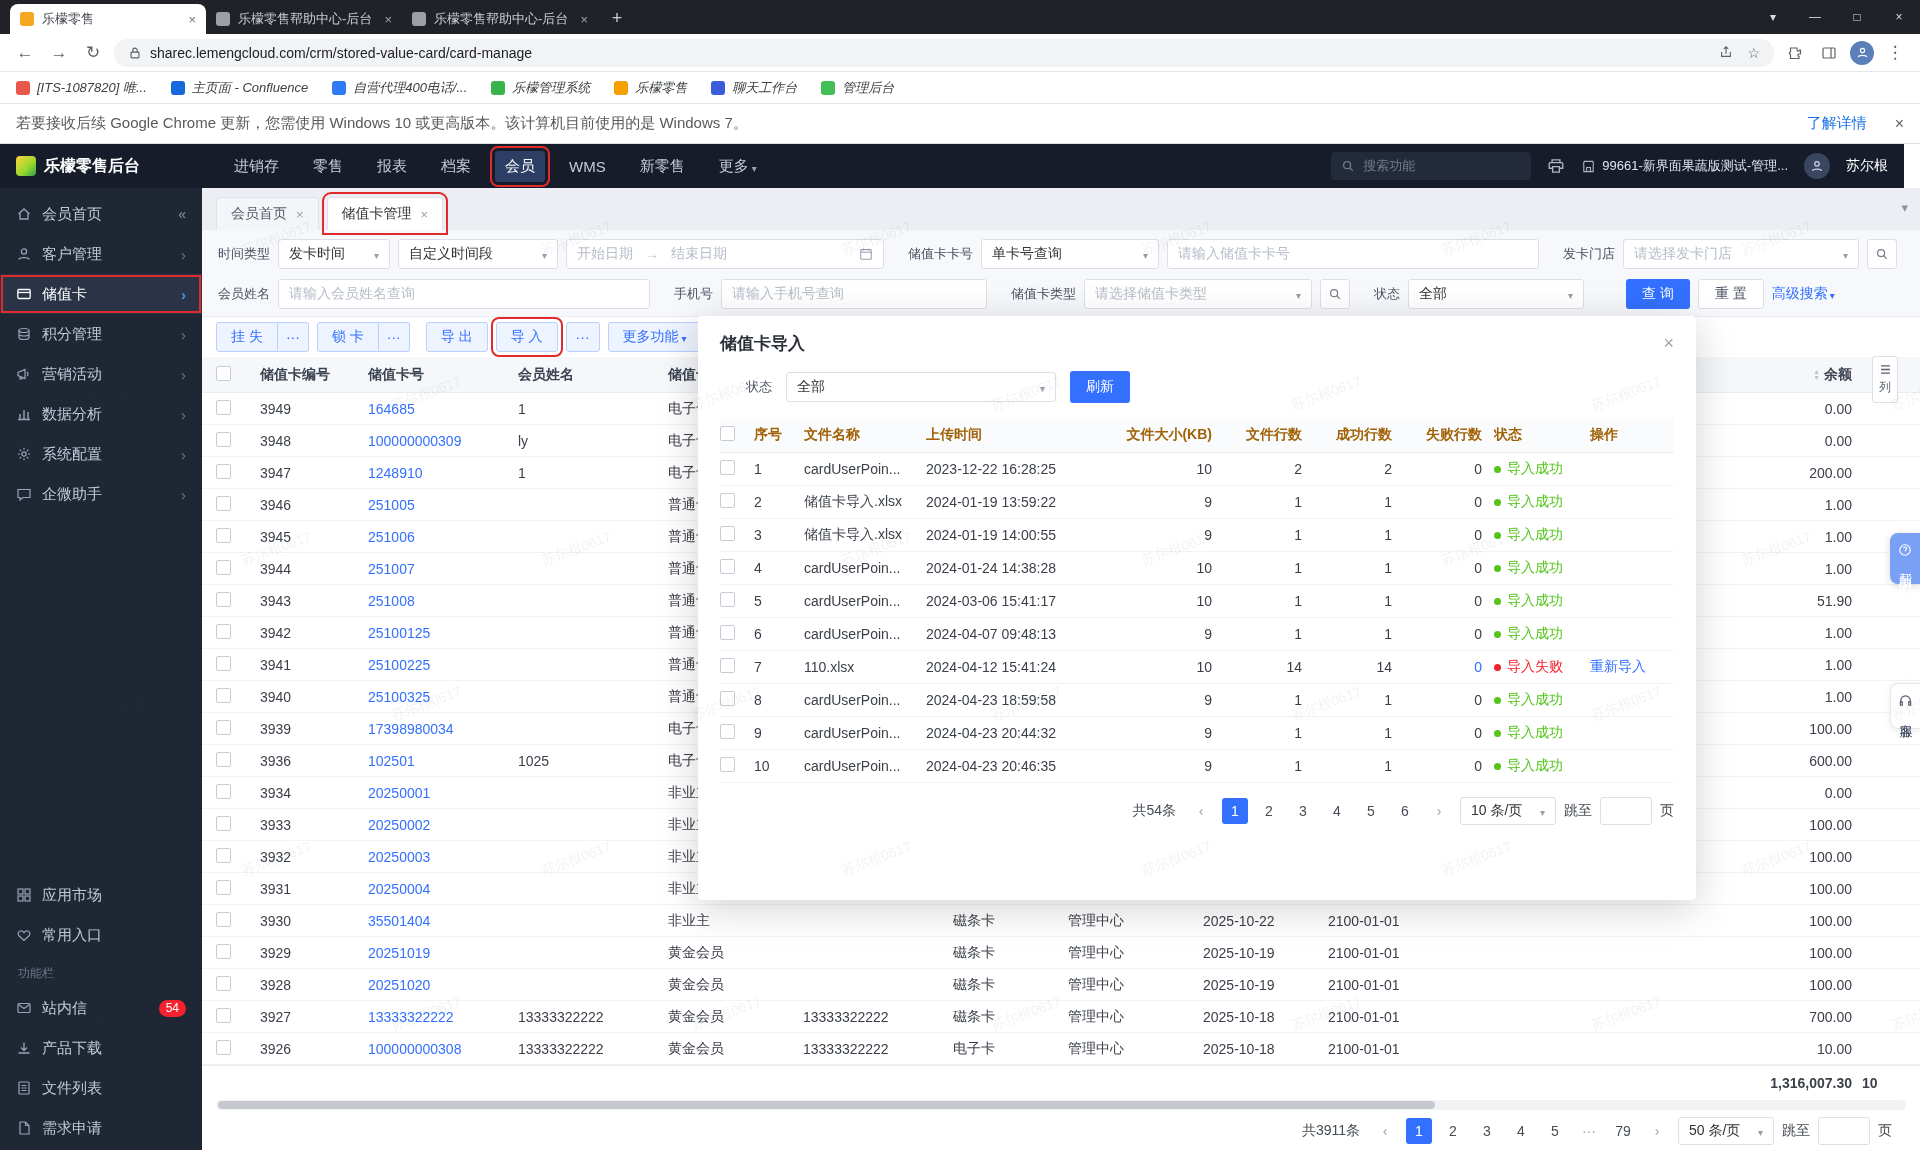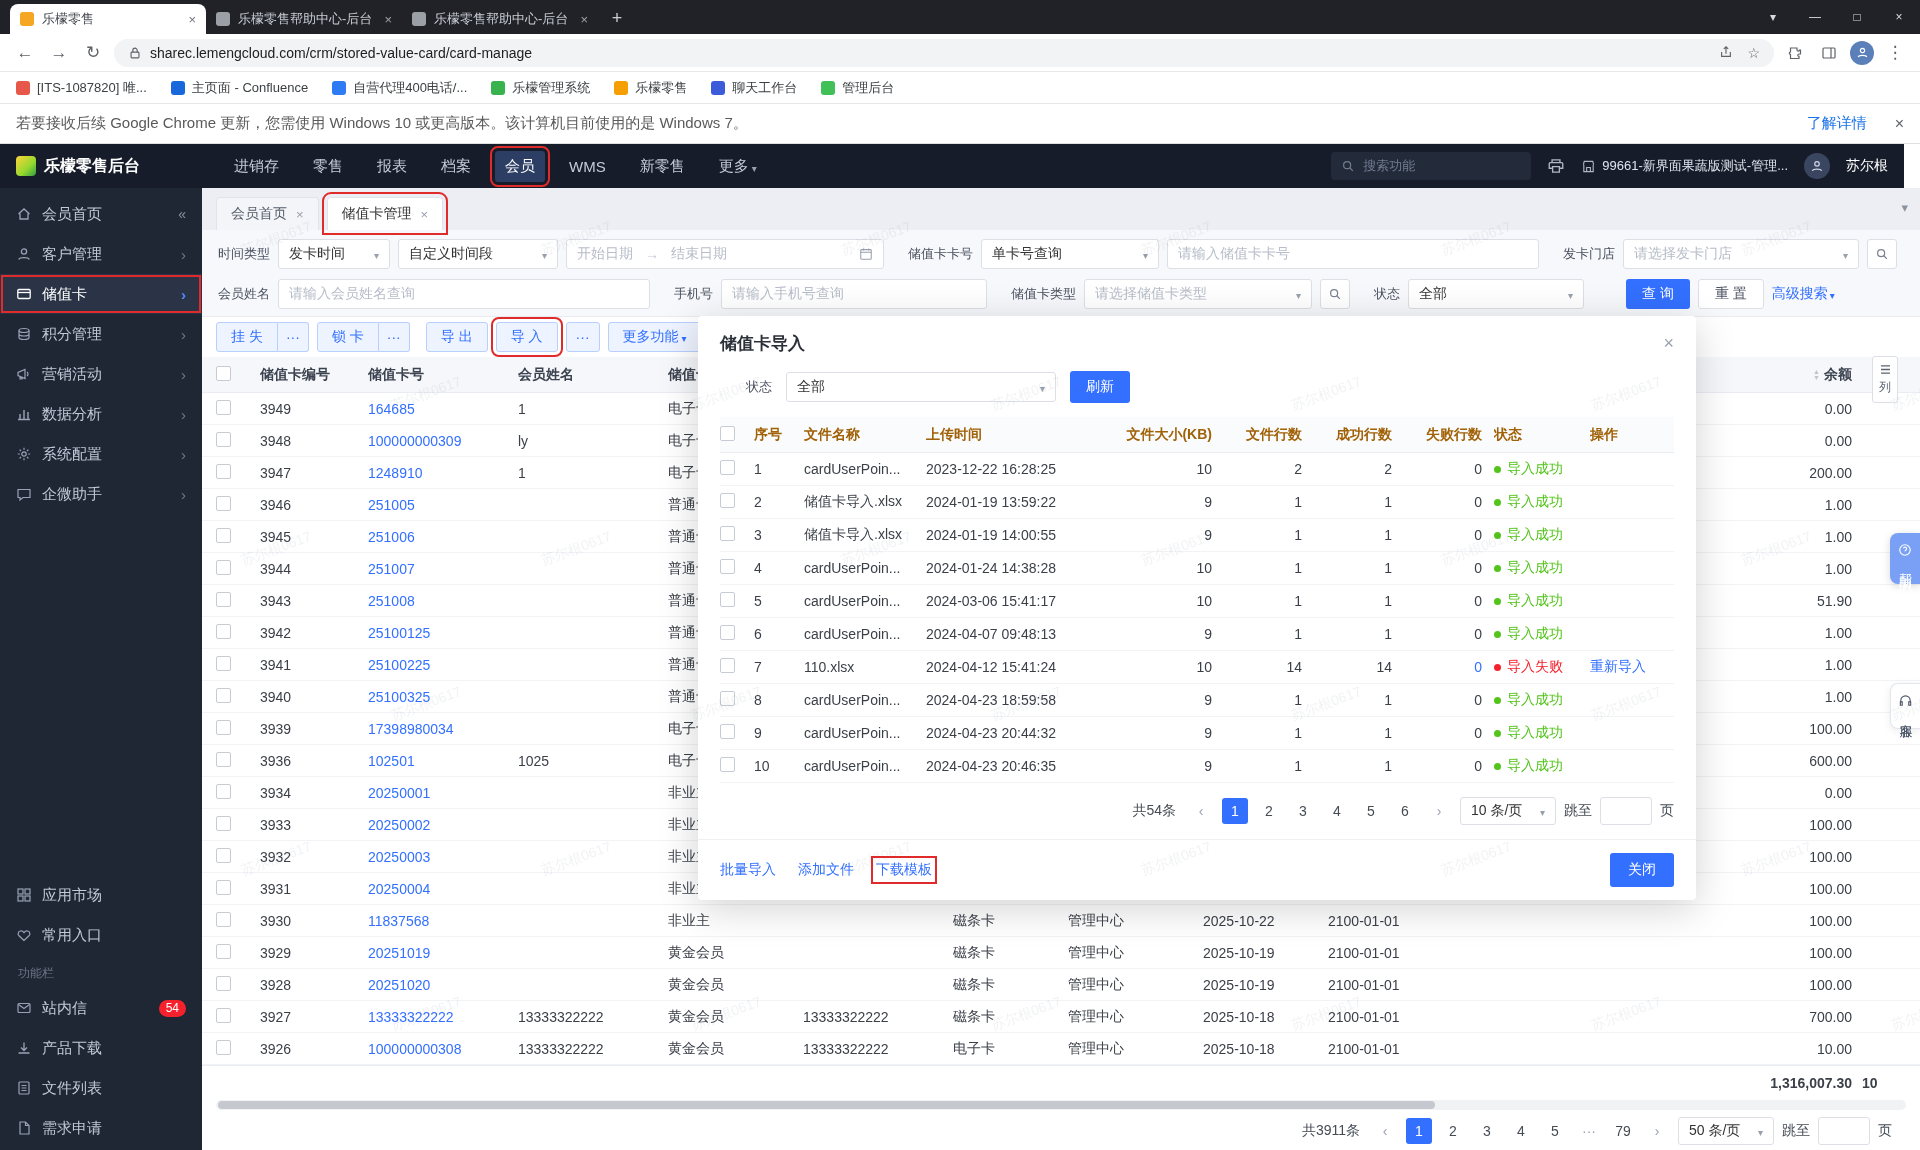--- a/index.html
+++ b/index.html
@@ -21,21 +21,21 @@
 .newtab{width:26px;height:26px;margin:0 0 3px 6px;color:#c8ccd4;font-size:18px;display:flex;align-items:center;justify-content:center;}
 .winctl{margin-left:auto;display:flex;align-items:center;height:34px;color:#d8dadd;font-size:12px;}
 .winctl span{width:42px;text-align:center;}
 .toolbar{position:absolute;top:34px;left:0;right:0;height:38px;background:#fff;border-bottom:1px solid #e8e8e8;display:flex;align-items:center;gap:8px;padding:0 12px;}
 .tbicon{width:26px;height:26px;display:flex;align-items:center;justify-content:center;color:#5f6368;font-size:17px;}
 .urlpill{flex:1;height:28px;background:#f1f3f4;border-radius:14px;display:flex;align-items:center;gap:8px;padding:0 14px;color:#202124;font-size:14px;}
 .urlpill .icn{width:14px;height:14px;color:#5f6368;}
 .urlpill .rt{margin-left:auto;display:flex;gap:14px;color:#5f6368;}
 .tb-avatar{width:24px;height:24px;border-radius:50%;background:#5b7fb9;display:flex;align-items:center;justify-content:center;color:#fff;}
 .bookmarksbar{position:absolute;top:72px;left:0;right:0;height:32px;background:#fff;border-bottom:1px solid #e6e6e6;display:flex;align-items:center;gap:24px;padding:0 16px;font-size:13px;color:#3c4043;}
-.bm{display:flex;align-items:center;gap:7px;white-space:nowrap;}
+.bm{display:flex;align-items:center;gap:7px;white-space:nowrap;font-style:italic;}
 .bmdot{width:14px;height:14px;border-radius:3px;flex:0 0 auto;}
 .notifbar{position:absolute;top:104px;left:0;right:0;height:40px;background:#fff;border-bottom:1px solid #e0e0e0;display:flex;align-items:center;padding:0 16px;font-size:15px;color:#5a5a5a;}
 .notifbar .spacer{flex:1;}
 .notif-link{color:#1a73e8;margin-right:28px;}
 .notif-close{color:#5f6368;font-size:16px;}
 
 .appheader{position:absolute;top:144px;left:0;right:16px;height:44px;background:#161c29;display:flex;align-items:center;padding:0 16px;color:#fff;}
 .logowrap{display:flex;align-items:center;gap:8px;width:186px;}
 .logomark{width:20px;height:20px;border-radius:4px;background:linear-gradient(135deg,#ffd43b,#94d82d 60%,#2f9e44);}
 .logotext{font-size:16px;font-weight:700;white-space:nowrap;}
@@ -833,21 +833,21 @@
           <div class="tcell"></div>
           <div class="tcell"></div>
           <div class="tcell"></div>
           <div class="tcell"></div>
           <div class="tcell num">100.00</div>
           <div class="tcell"></div>
         </div>
         <div class="trow">
           <div class="tcell cb"><span class="checkbox"></span></div>
           <div class="tcell">3930</div>
-          <div class="tcell link">11837568</div>
+          <div class="tcell link">35501404</div>
           <div class="tcell"></div>
           <div class="tcell">非业主</div>
           <div class="tcell"></div>
           <div class="tcell">磁条卡</div>
           <div class="tcell">管理中心</div>
           <div class="tcell">2025-10-22</div>
           <div class="tcell">2100-01-01</div>
           <div class="tcell num">100.00</div>
           <div class="tcell"></div>
         </div>
@@ -1138,28 +1138,20 @@
         <span class="pgbtn">6</span>
         <span class="pgbtn arr">›</span>
         <span class="fsel psize">
           <span>10 条/页</span>
           <span class="caret"></span>
         </span>
         <span>跳至</span>
         <span class="jumpinput"></span>
         <span>页</span>
       </div>
-    <div class="mfoot">
-      <div id="modal-links">
-          <span class="link">批量导入</span>
-          <span class="link">添加文件</span>
-          <span class="link ann">下载模板</span>
-        </div>
-      <div class="btn-primary">关闭</div>
-    </div>
   </div>
 
   <div class="colwidget">
     <span class="icn">
         <svg viewBox="0 0 16 16">
           <path d="M2.5 3.5h11M2.5 8h11M2.5 12.5h11" stroke="currentColor" stroke-width="1.6"></path>
         </svg>
       </span>
     <span>列</span>
   </div>

